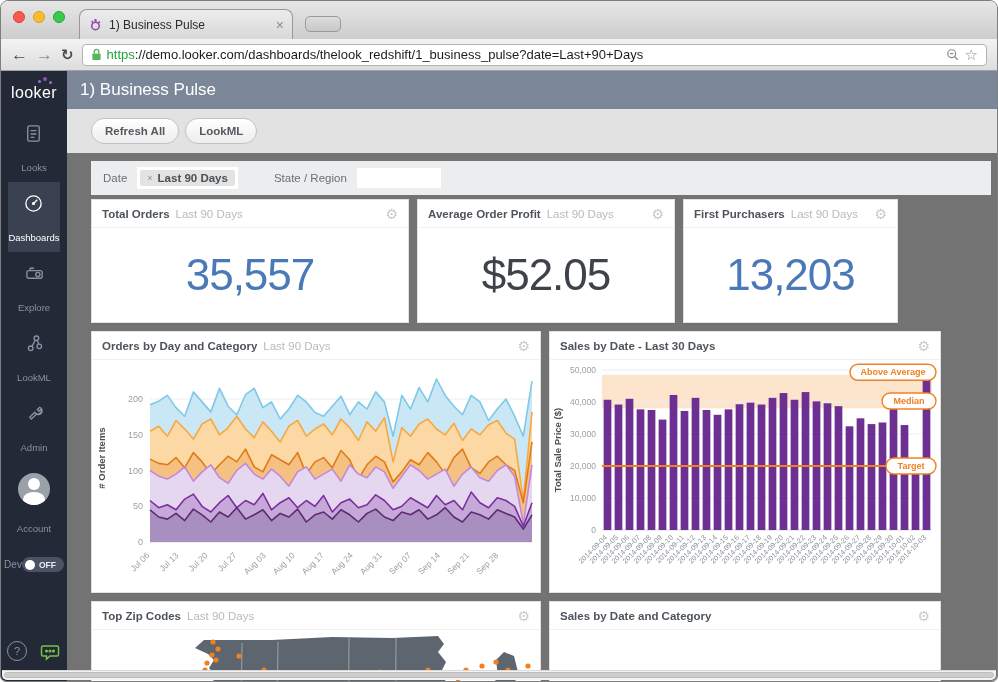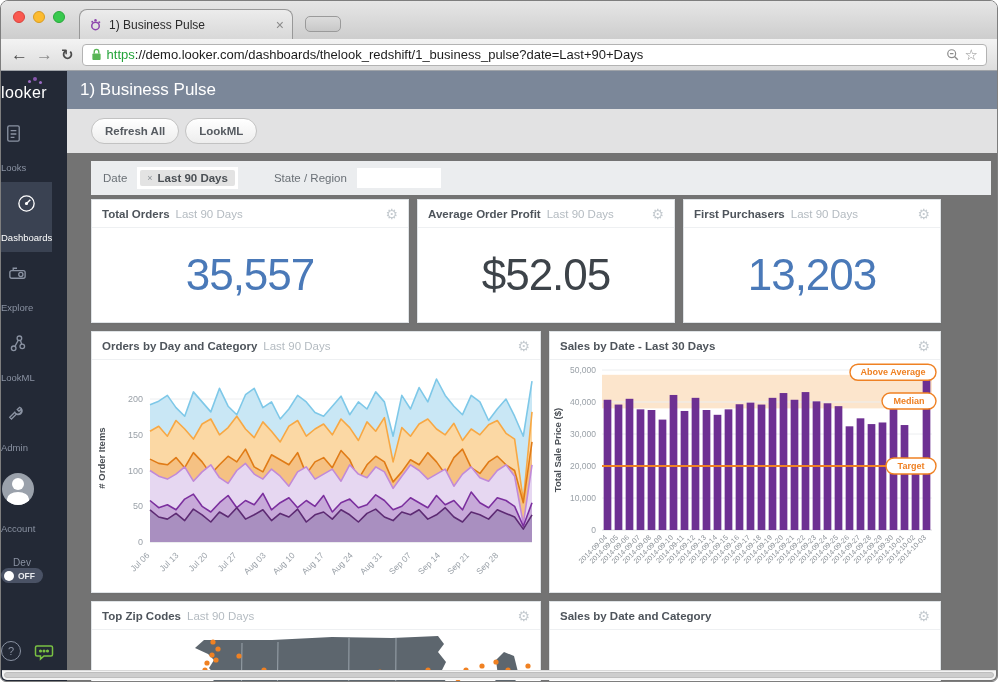--- a/index.html
+++ b/index.html
@@ -29,36 +29,36 @@
   .nav-btn.reload { font-size: 15px; }
   .urlbar { flex: 1; height: 22px; background: #ffffff; border: 1px solid #b3b3b3; border-radius: 4px;
             display: flex; align-items: center; padding: 0 8px; gap: 5px; }
   .url-text { font-size: 13px; color: #1c1c1c; white-space: nowrap; overflow: hidden; flex: 1; }
   .url-scheme { color: #23a339; }
   .url-icon { color: #909090; font-size: 15px; line-height: 1; }
 
   
   .app { display: flex; height: 612px; }
   .sidebar { width: 66px; background: #232936; color: #8a92a2; display: flex; flex-direction: column;
-             align-items: flex-start; flex-shrink: 0; }
+             align-items: center; flex-shrink: 0; }
   .logo { color: #fff; font-size: 16px; letter-spacing: .4px; text-align: center; padding: 13px 0 10px;
           position: relative; }
   .logo i { position: absolute; border-radius: 50%; background: #9b6bc4; }
   .logo i.d1 { width: 3px; height: 3px; left: 27px; top: 9px; }
   .logo i.d2 { width: 4px; height: 4px; left: 32px; top: 6px; background: #8756ad; }
   .logo i.d3 { width: 3px; height: 3px; left: 38px; top: 10px; }
   .side-item { display: flex; flex-direction: column; align-items: center; gap: 18px;
                padding: 11px 0 9px; font-size: 9.5px; }
   .side-item svg { width: 21px; height: 21px; stroke: #8a92a2; fill: none; stroke-width: 1.4; }
   .side-item.active { background: #3a4252; color: #ffffff; }
   .side-item.active svg { stroke: #ffffff; }
   .avatar { width: 32px; height: 32px; border-radius: 50%; background: #9aa1ab; position: relative; overflow: hidden; }
   .avatar .head { position: absolute; width: 12px; height: 12px; border-radius: 50%; background: #fff; left: 10px; top: 5px; }
   .avatar .bodyp { position: absolute; width: 22px; height: 14px; border-radius: 50% 50% 0 0; background: #fff; left: 5px; top: 19px; }
-  .devrow { display: flex; align-items: center; justify-content: center; gap: 0; padding: 14px 0; font-size: 10px; flex-direction: column; }
+  .devrow { display: flex; align-items: center; justify-content: center; gap: 0; padding: 14px 0; font-size: 10px; }
   .toggle { width: 42px; height: 15px; border-radius: 8px; background: #4a5265; display: flex; align-items: center;
             padding: 0 3px; gap: 4px; }
   .toggle .knob { width: 10px; height: 10px; border-radius: 50%; background: #fff; }
   .toggle .state { color: #e8eaee; font-size: 8.5px; font-weight: bold; }
   .side-bottom { margin-top: auto; display: flex; justify-content: center; gap: 12px; padding-bottom: 16px; }
   .help-btn { width: 20px; height: 20px; border-radius: 50%; border: 1.4px solid #8a92a2; color: #8a92a2;
               font-size: 11px; display: flex; align-items: center; justify-content: center; }
   .chat-btn svg { width: 22px; height: 22px; stroke: #7ac143; fill: none; stroke-width: 1.5; }
 
   .main { flex: 1; display: flex; flex-direction: column; min-width: 0; }
@@ -77,21 +77,21 @@
   .filter-input { width: 84px; height: 20px; border: none; background: #fff; outline: none; }
   .flabel2 { margin-left: 26px; }
 
   .row { margin-left: 24px; width: 850px; display: flex; gap: 8px; }
   .row1 { margin-top: 4px; height: 124px; }
   .row2, .row3 { margin-top: 8px; }
   .row2 { height: 262px; }
   .row3 { height: 240px; }
   .tile { background: #ffffff; border: 1px solid #dfe3e6; box-shadow: 0 1px 2px rgba(0,0,0,.04);
           display: flex; flex-direction: column; overflow: hidden; justify-content: space-between; }
-  .t-kpi1 { width: 318px; } .t-kpi2 { width: 258px; } .t-kpi3 { width: 258px; }
+  .t-kpi1 { width: 318px; } .t-kpi2 { width: 258px; } .t-kpi3 { width: 215px; }
   .t-wide { width: 450px; } .t-narrow { width: 392px; }
   .tile-head { height: 28px; flex-shrink: 0; display: flex; align-items: center; padding: 0 10px;
                border-bottom: 1px solid #eef0f2; }
   .tile-title { font-size: 11.5px; font-weight: bold; color: #4e545b; }
   .tile-sub { font-size: 11.5px; color: #b4bbc1; margin-left: 6px; }
   .gear { margin-left: auto; color: #c5cbd0; font-size: 14px; line-height: 1; }
   .kpi-body { flex: 1; display: flex; align-items: center; justify-content: center;
               font-size: 44px; color: #4a79b8; letter-spacing: -1px; }
   .chart-body { flex: 1; position: relative; }
   .donut-row { position: relative; padding: 6px 0 0 20px; display: flex; gap: 51px; }

